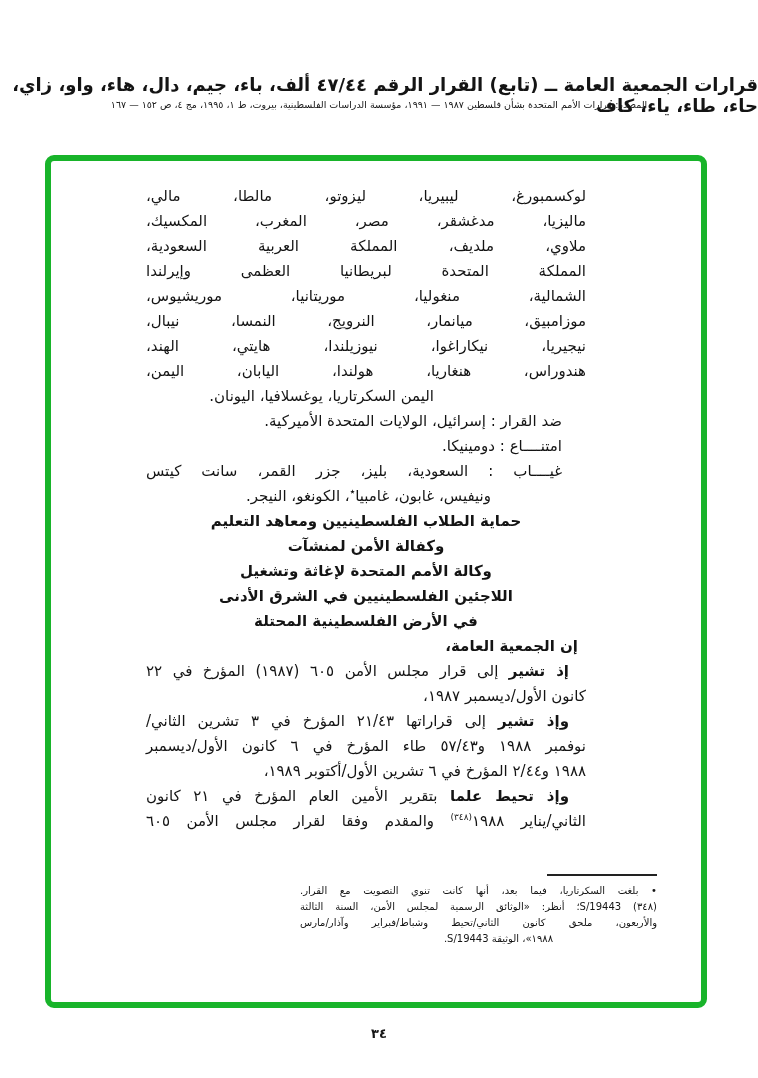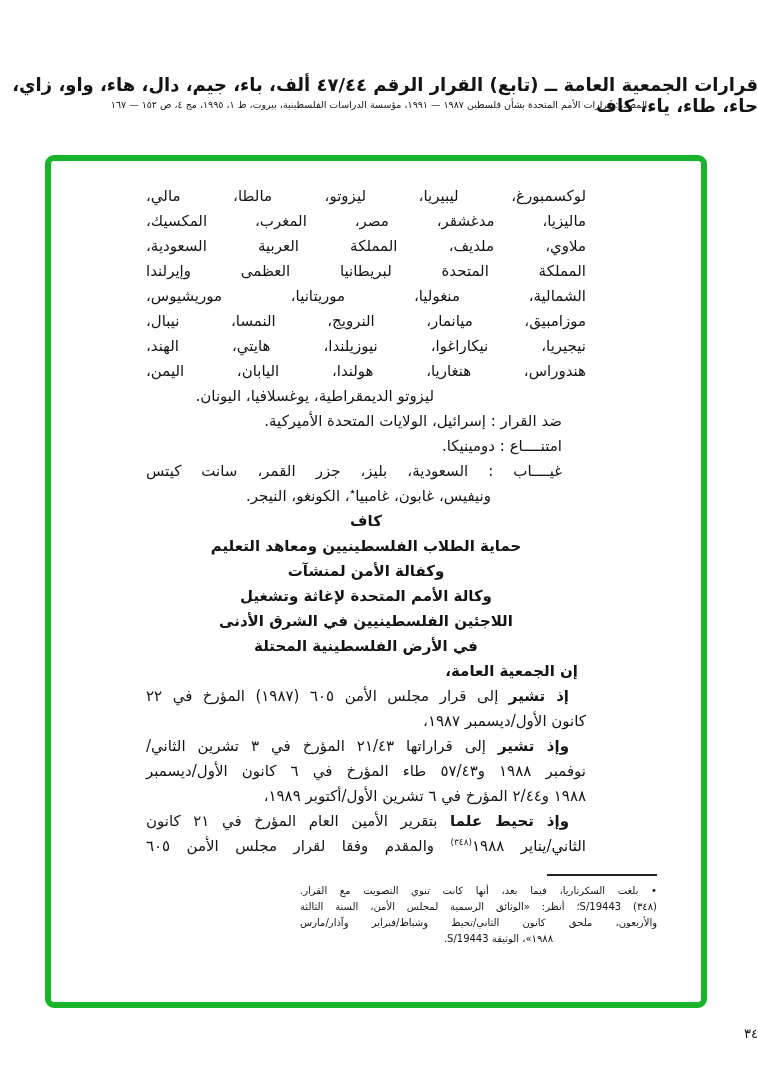--- a/index.html
+++ b/index.html
@@ -30,59 +30,58 @@
   .m8{margin-right:8px;}
   sup.fn{font-size:9px;line-height:0;}
   sup.star{font-size:10px;line-height:0;}
   
   .fnrule{position:absolute;top:874px;right:101px;width:110px;height:0;
           border-top:2px solid #222;}
   .fnblock{position:absolute;top:883px;right:101px;width:357px;direction:rtl;
            font-size:10px;line-height:16px;}
   .fnblock .m104{margin-right:104px;}
   
-  .pageno{position:absolute;top:1026px;left:0;right:0;text-align:right;
-          font-size:13px;font-weight:normal;direction:rtl;}
+  .pageno{position:absolute;top:1026px;left:0;right:0;text-align:center;
+          font-size:13px;font-weight:bold;direction:rtl;}
 </style>
 </head>
 <body>
 
 <div class="hdr1">قرارات الجمعية العامة ــ (تابع) القرار الرقم ٤٧/٤٤ ألف، باء، جيم، دال، هاء، واو، زاي، حاء، طاء، ياء، كاف</div>
 <div class="hdr2">المصدر: قرارات الأمم المتحدة بشأن فلسطين ١٩٨٧ — ١٩٩١، مؤسسة الدراسات الفلسطينية، بيروت، ط ١، ١٩٩٥، مج ٤، ص ١٥٢ — ١٦٧</div>
 
 <div class="frame"></div>
 
 <div class="col">
 
   <div class="jl">لوكسمبورغ، ليبيريا، ليزوتو، مالطا، مالي،</div>
   <div class="jl">ماليزيا، مدغشقر، مصر، المغرب، المكسيك،</div>
   <div class="jl">ملاوي، ملديف، المملكة العربية السعودية،</div>
   <div class="jl">المملكة المتحدة لبريطانيا العظمى وإيرلندا</div>
   <div class="jl">الشمالية، منغوليا، موريتانيا، موريشيوس،</div>
   <div class="jl">موزامبيق، ميانمار، النرويج، النمسا، نيبال،</div>
   <div class="jl">نيجيريا، نيكاراغوا، نيوزيلندا، هايتي، الهند،</div>
   <div class="jl">هندوراس، هنغاريا، هولندا، اليابان، اليمن،</div>
-  <div class="rl m152">ليزوتو الديمقراطية، يوغسلافيا، اليونان.</div>
+  <div class="rl m152">اليمن السكرتاريا، يوغسلافيا، اليونان.</div>
 
   <div class="rl m28">
     <span>ضد القرار</span><span> : </span><span>إسرائيل، الولايات المتحدة الأميركية.</span>
   </div>
 
   <div class="rl m28">
     <span>امتنــــاع</span><span> : </span><span>دومينيكا.</span>
   </div>
 
   <div class="jl m28">
     <span>غيــــاب</span><span> : </span><span>السعودية، بليز، جزر القمر، سانت كيتس</span>
   </div>
   <div class="rl m95">
     <span>ونيفيس، غابون، غامبيا</span><sup class="star">٭</sup><span>، الكونغو، النيجر.</span>
   </div>
 
-  <div class="cl bold">كاف</div>
 
   <div class="cl bold">حماية الطلاب الفلسطينيين ومعاهد التعليم</div>
   <div class="cl bold">وكفالة الأمن لمنشآت</div>
   <div class="cl bold">وكالة الأمم المتحدة لإغاثة وتشغيل</div>
   <div class="cl bold">اللاجئين الفلسطينيين في الشرق الأدنى</div>
   <div class="cl bold">في الأرض الفلسطينية المحتلة</div>
 
   <div class="rl bold m8">إن الجمعية العامة،</div>
 
   <div class="jl ind">

